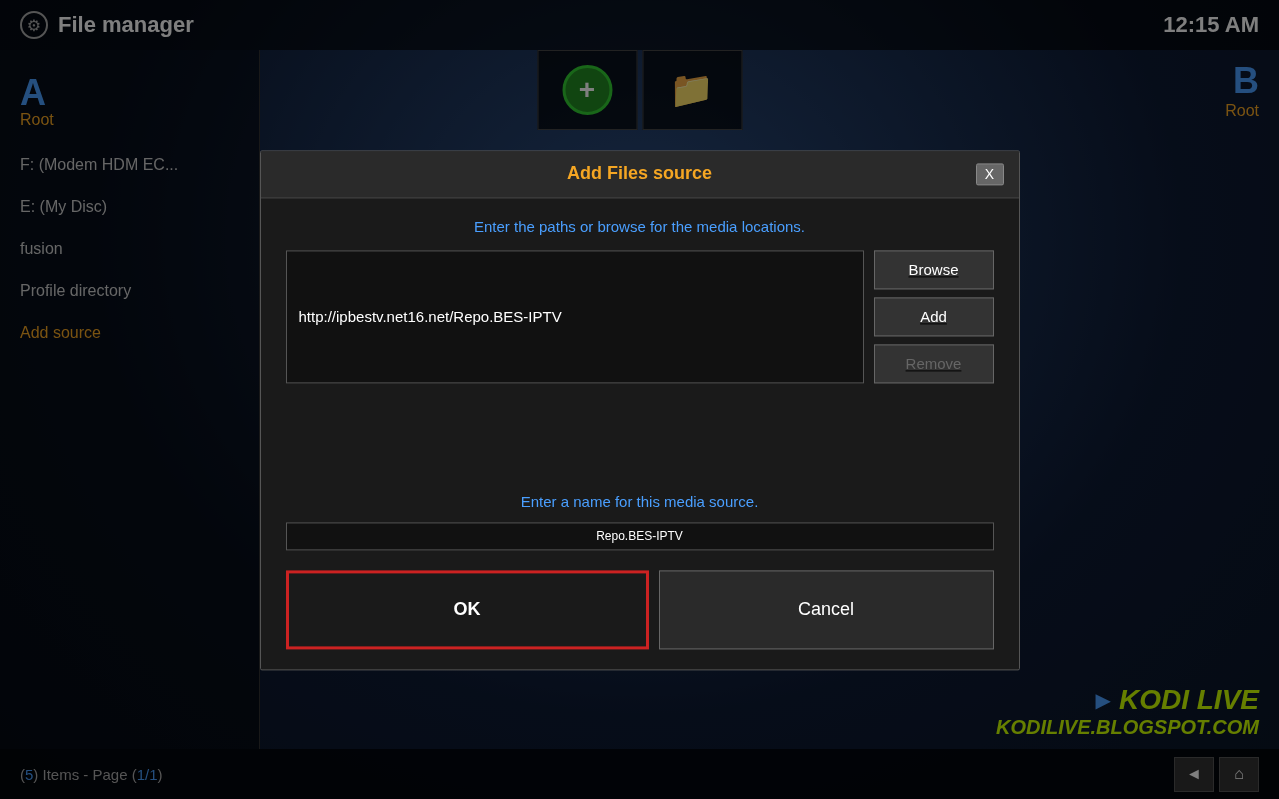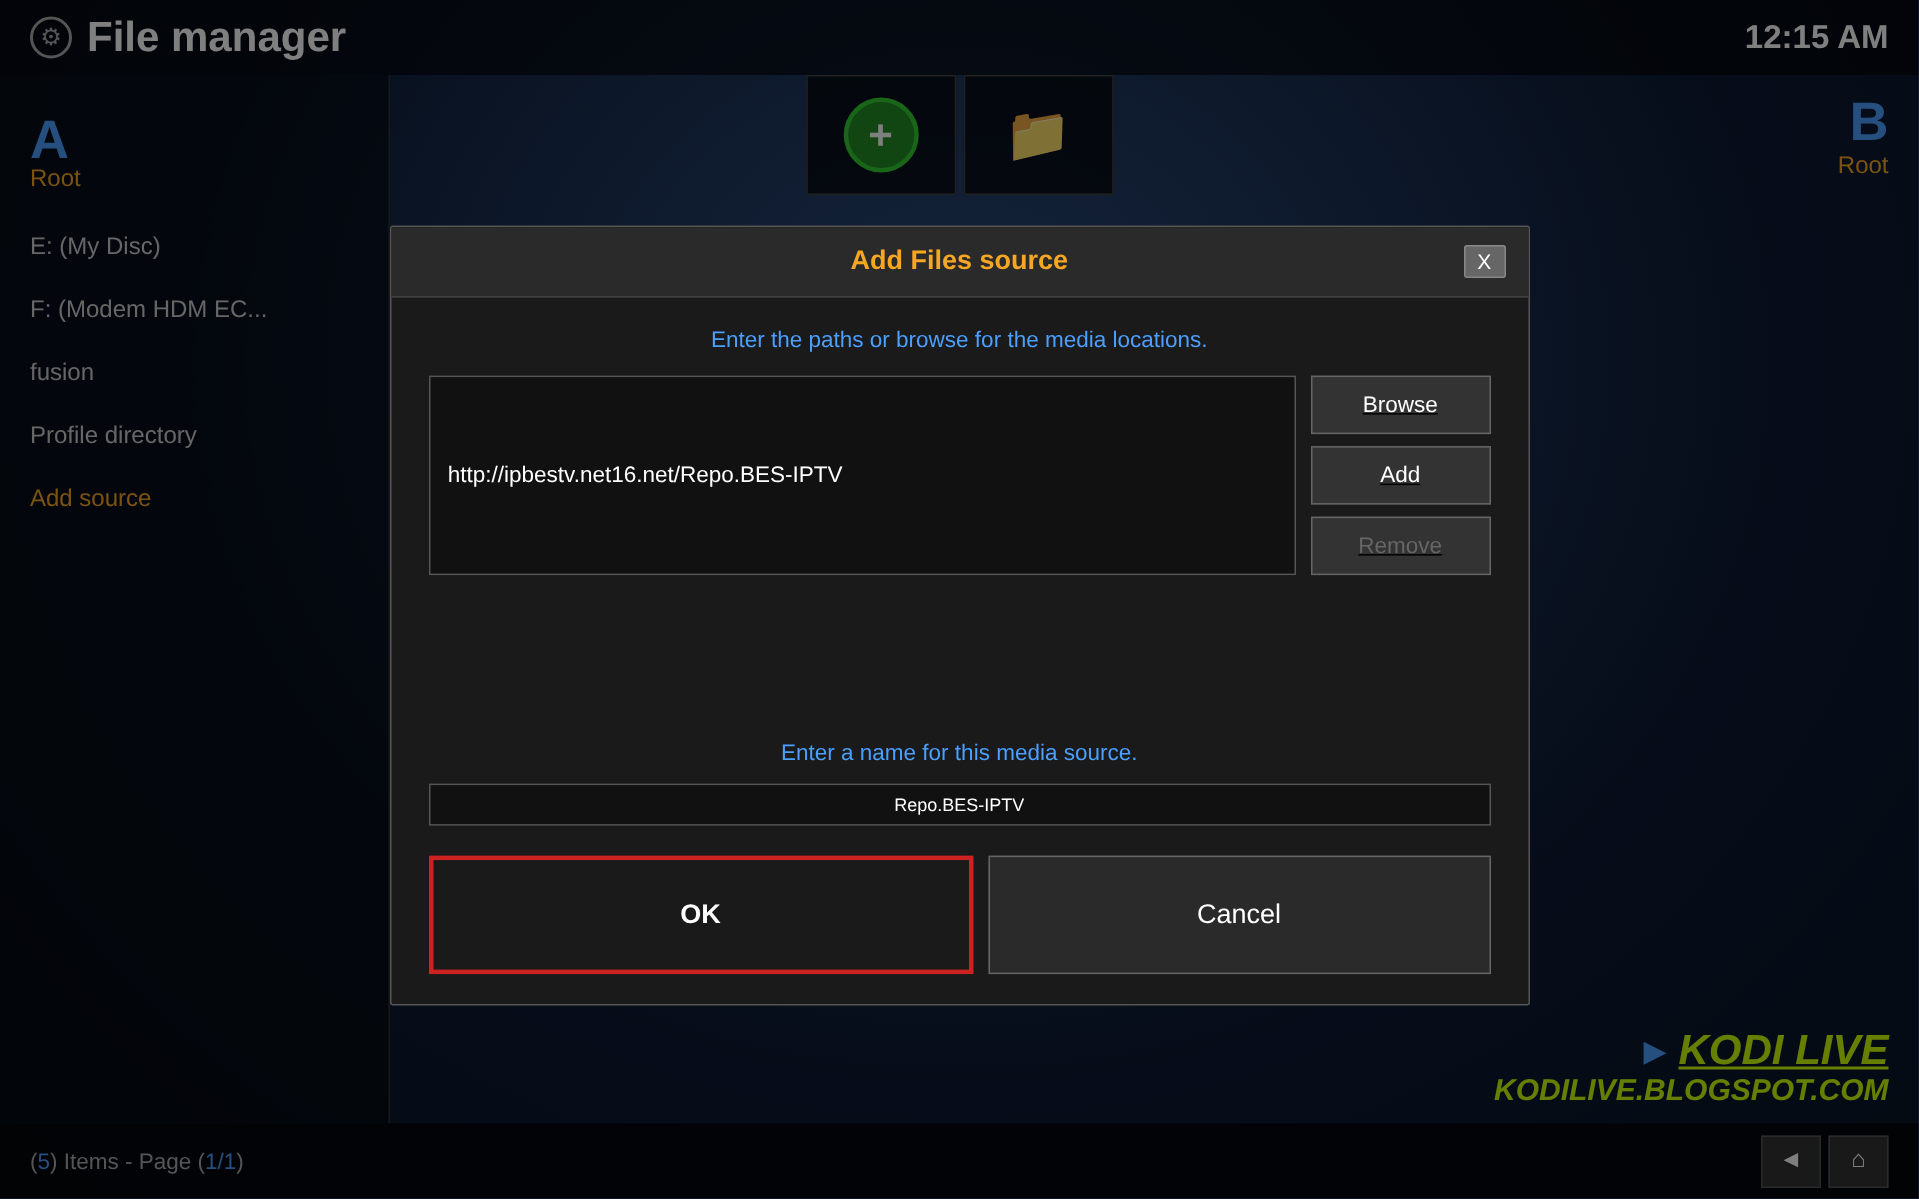--- a/index.html
+++ b/index.html
@@ -46,21 +46,21 @@
       position: relative;
       display: flex;
       align-items: center;
       justify-content: center;
       color: #aaa;
       font-size: 16px;
     }
 
     .top-bar-title {
       color: #fff;
-      font-size: 28px;
+      font-size: 22px;
       font-weight: bold;
     }
 
     .top-bar-time {
       color: #fff;
       font-size: 22px;
       font-weight: bold;
       text-align: center;
     }
 
@@ -400,21 +400,20 @@
     .play-arrow {
       color: #4a9fff;
       font-size: 20px;
     }
 
     .kodi-live-text {
       color: #ccff00;
       font-size: 28px;
       font-weight: 900;
       font-style: italic;
-      text-decoration: underline;
     }
 
     .kodi-url-text {
       color: #ccff00;
       font-size: 20px;
       font-weight: 900;
       font-style: italic;
     }
   </style>
 </head>
@@ -431,22 +430,22 @@
 </div>
 
 <div class="main-area">
 
   <div class="left-panel">
     <div class="panel-header">
       <div class="panel-letter">A</div>
       <div class="panel-label">Root</div>
     </div>
     <div class="panel-items">
+      <div class="panel-item">F: (Modem HDM EC...</div>
       <div class="panel-item">E: (My Disc)</div>
-      <div class="panel-item">F: (Modem HDM EC...</div>
       <div class="panel-item">fusion</div>
       <div class="panel-item">Profile directory</div>
       <div class="panel-item active">Add source</div>
     </div>
   </div>
 
   <div class="right-panel">
     <div class="right-panel-header">
       <div class="right-letter">B</div>
       <div class="right-label">Root</div>

